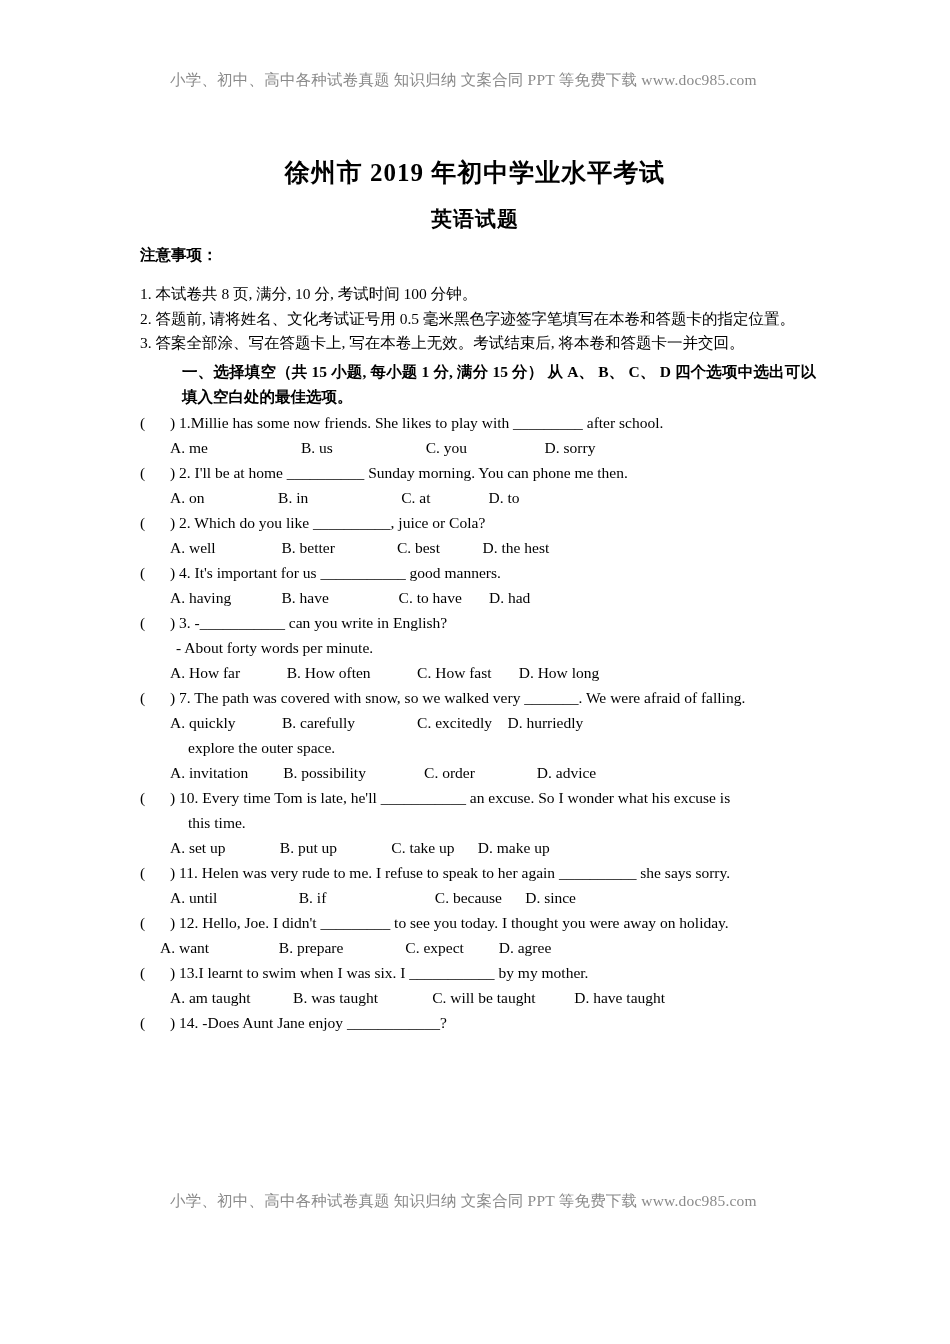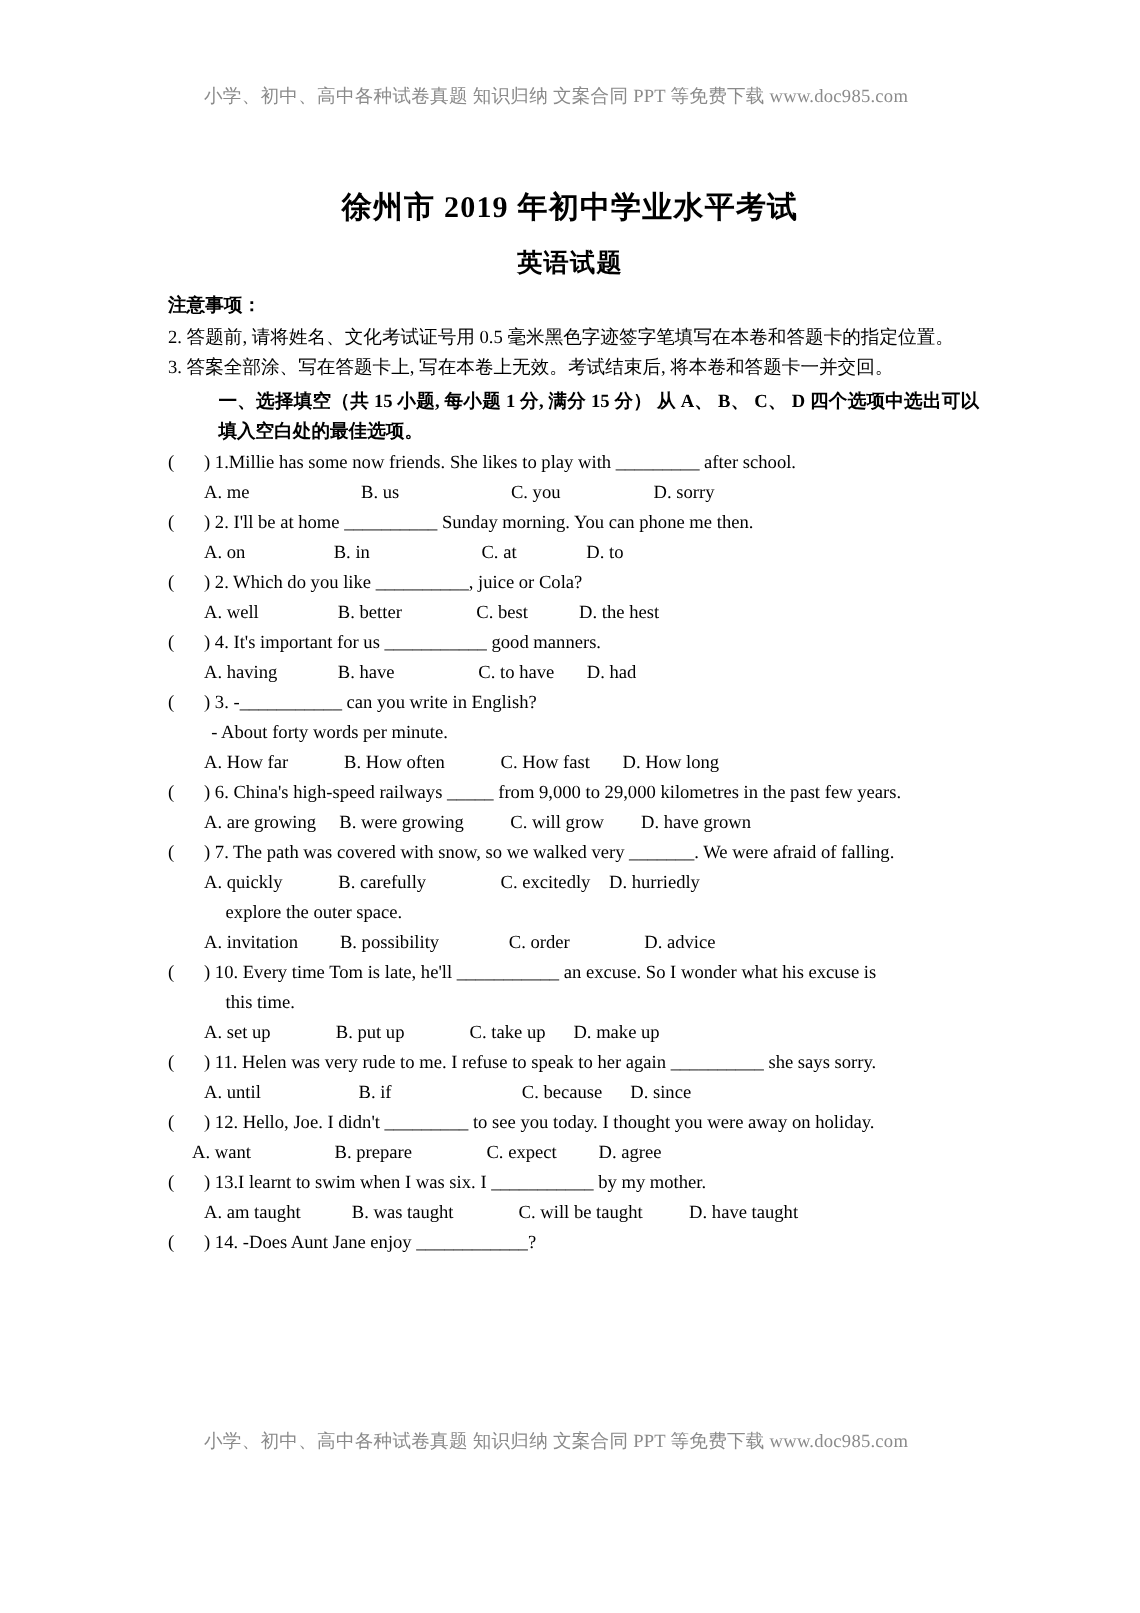--- a/index.html
+++ b/index.html
@@ -53,21 +53,21 @@
     position: absolute;
     left: 140px;
     top: 243px;
     width: 676px;
   }
 
   .notice-title {
     font-size: 15.5px;
     font-weight: bold;
     line-height: 24px;
-    margin-bottom: 3px;
+    margin-bottom: 15px;
   }
   .notice-line {
     font-size: 15.5px;
     line-height: 24.5px;
     text-align: justify;
   }
 
   .section-heading {
     font-size: 15.5px;
     font-weight: bold;
@@ -113,20 +113,21 @@
 <div class="page">
 
   <div class="watermark watermark-top">小学、初中、高中各种试卷真题 知识归纳 文案合同 PPT 等免费下载   www.doc985.com</div>
 
   <div class="doc-title">徐州市 2019 年初中学业水平考试</div>
   <div class="doc-subtitle">英语试题</div>
 
   <div class="body-block">
 
     <div class="notice-title">注意事项：</div>
+    <div class="notice-line">1. 本试卷共 8 页, 满分, 10 分, 考试时间 100 分钟。</div>
     <div class="notice-line">2. 答题前, 请将姓名、文化考试证号用 0.5 毫米黑色字迹签字笔填写在本卷和答题卡的指定位置。</div>
     <div class="notice-line">3. 答案全部涂、写在答题卡上, 写在本卷上无效。考试结束后, 将本卷和答题卡一并交回。</div>
 
     <div class="section-heading">一、选择填空（共 15 小题, 每小题 1 分, 满分 15 分） 从 A、 B、 C、 D 四个选项中选出可以填入空白处的最佳选项。</div>
 
     <div class="q-list">
 
       <div class="q-block">
         <div class="q-stem"><span class="q-paren">(</span><span>)</span><span> 1.Millie has some now friends. She likes to play with _________ after school.</span></div>
         <div class="q-options">A. me                        B. us                        C. you                    D. sorry</div>
@@ -146,24 +147,20 @@
         <div class="q-stem"><span class="q-paren">(</span><span>)</span><span> 4. It's important for us ___________ good manners.</span></div>
         <div class="q-options">A. having             B. have                  C. to have       D. had</div>
       </div>
 
       <div class="q-block">
         <div class="q-stem"><span class="q-paren">(</span><span>)</span><span> 3. -___________ can you write in English?</span></div>
         <div class="q-reply">- About forty words per minute.</div>
         <div class="q-options">A. How far            B. How often            C. How fast       D. How long</div>
       </div>
 
-      <div class="q-block">
-        <div class="q-stem"><span class="q-paren">(</span><span>)</span><span> 6. China's high-speed railways _____ from 9,000 to 29,000 kilometres in the past few years.</span></div>
-        <div class="q-options">A. are growing     B. were growing          C. will grow        D. have grown</div>
-      </div>
 
       <div class="q-block">
         <div class="q-stem"><span class="q-paren">(</span><span>)</span><span> 7. The path was covered with snow, so we walked very _______. We were afraid of falling.</span></div>
         <div class="q-options">A. quickly            B. carefully                C. excitedly    D. hurriedly</div>
       </div>
 
 
       <div class="q-block">
         <div class="q-cont">explore the outer space.</div>
         <div class="q-options">A. invitation         B. possibility               C. order                D. advice</div>

